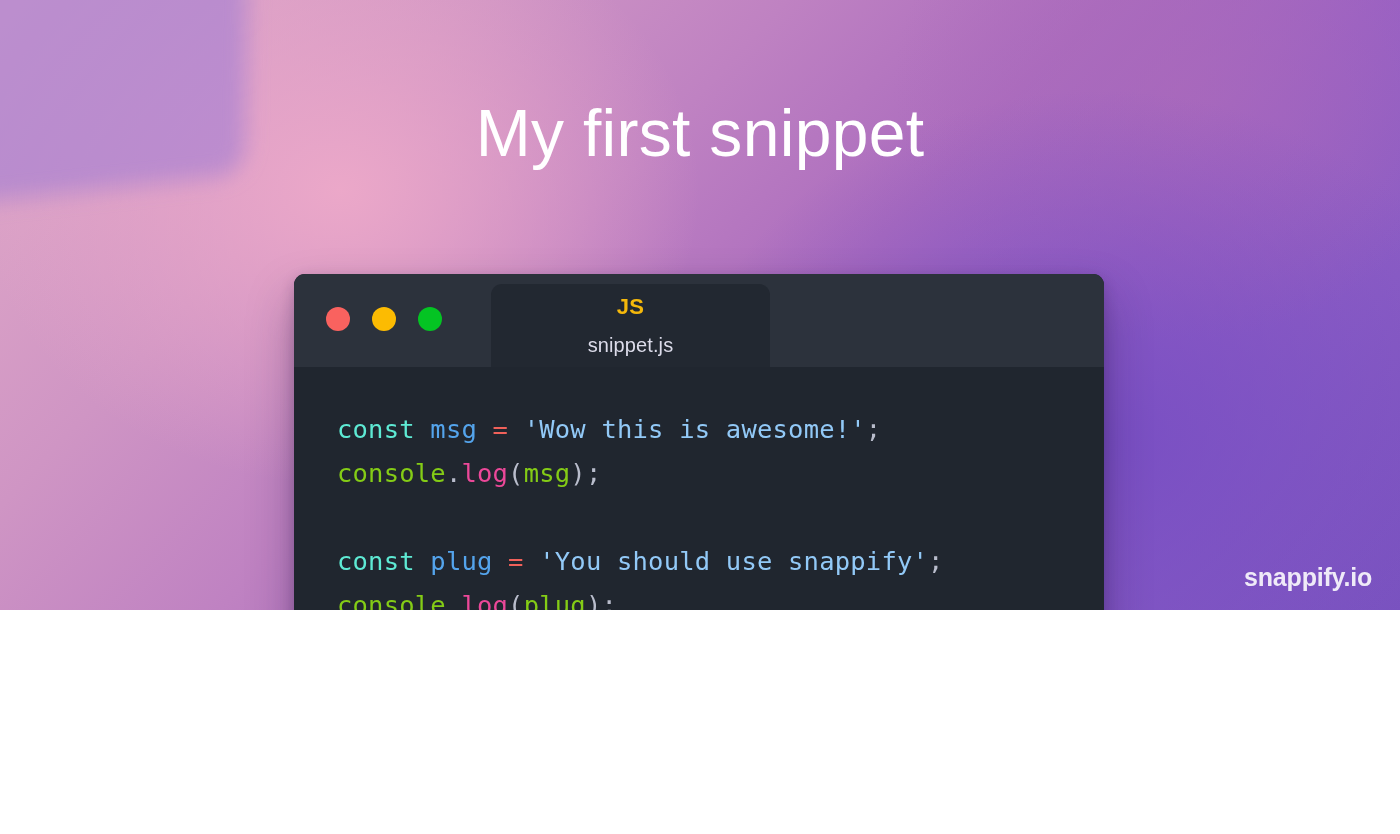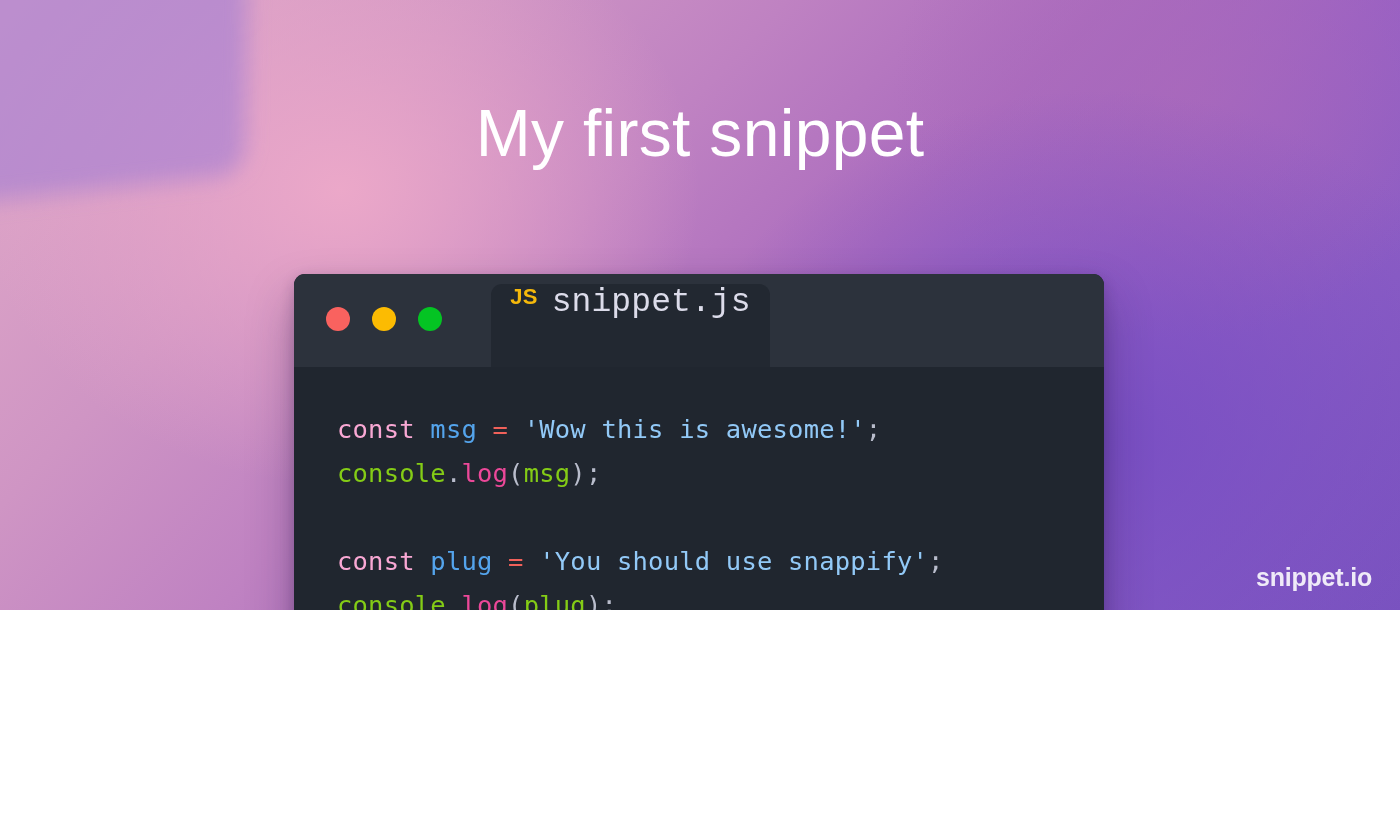--- a/index.html
+++ b/index.html
@@ -127,50 +127,51 @@
 
   #tab {
     position: absolute;
     left: 197px;
     top: 10px;
     width: 279px;
     height: 83px;
     background: #222831;
     border-radius: 11px 11px 0 0;
     display: flex;
+    align-items: center;
     justify-content: center;
     gap: 14px;
+    flex-direction: column;
   }
   #js-badge {
     color: #f5b80b;
     font-size: 22px;
     font-weight: 700;
     letter-spacing: 0.2px;
   }
   #tab-label {
     color: #dcdcea;
-    font-size: 33px;
+    font-size: 20px;
     font-weight: 400;
     letter-spacing: 0.1px;
-    font-family: Liberation Mono, monospace;
   }
 
   #code {
     padding: 40px 0 0 43px;
     font-family: "DejaVu Sans Mono", "Liberation Mono", monospace;
     font-size: 25.5px;
     line-height: 44px;
     white-space: pre;
     color: #c9ccd8;
     letter-spacing: 0.2px;
   }
   .ln { min-height: 44px; }
   .ln.blank { height: 44px; }
 
-  .tok-kw   { color: #f9a8d4; }
+  .tok-kw   { color: #5eead4; }
   .tok-var  { color: #54a4ec; }
   .tok-op   { color: #f0615a; }
   .tok-str  { color: #92c9f7; }
   .tok-pun  { color: #b9bdcc; }
   .tok-obj  { color: #84cc16; }
   .tok-fn   { color: #ec4899; }
 
   #watermark {
     position: absolute;
     right: 28px;
@@ -207,15 +208,15 @@
         <span id="js-badge" style="color: rgb(245, 184, 11);">JS</span>
         <span id="tab-label" style="color: rgb(220, 220, 234);">snippet.js</span>
       </div>
 
     </div>
 
     <div id="code"><div class="ln"><span class="tok-kw">const</span><span class="tok-pun"> </span><span class="tok-var">msg</span><span class="tok-pun"> </span><span class="tok-op">=</span><span class="tok-pun"> </span><span class="tok-str">'Wow this is awesome!'</span><span class="tok-pun">;</span></div><div class="ln"><span class="tok-obj">console</span><span class="tok-pun">.</span><span class="tok-fn">log</span><span class="tok-pun">(</span><span class="tok-obj">msg</span><span class="tok-pun">)</span><span class="tok-pun">;</span></div><div class="ln blank"></div><div class="ln"><span class="tok-kw">const</span><span class="tok-pun"> </span><span class="tok-var">plug</span><span class="tok-pun"> </span><span class="tok-op">=</span><span class="tok-pun"> </span><span class="tok-str">'You should use snappify'</span><span class="tok-pun">;</span></div><div class="ln"><span class="tok-obj">console</span><span class="tok-pun">.</span><span class="tok-fn">log</span><span class="tok-pun">(</span><span class="tok-obj">plug</span><span class="tok-pun">)</span><span class="tok-pun">;</span></div></div>
 
   </div>
 
-  <div id="watermark">snippet.io</div>
+  <div id="watermark">snappify.io</div>
 
 </div>
 
 </body></html>

